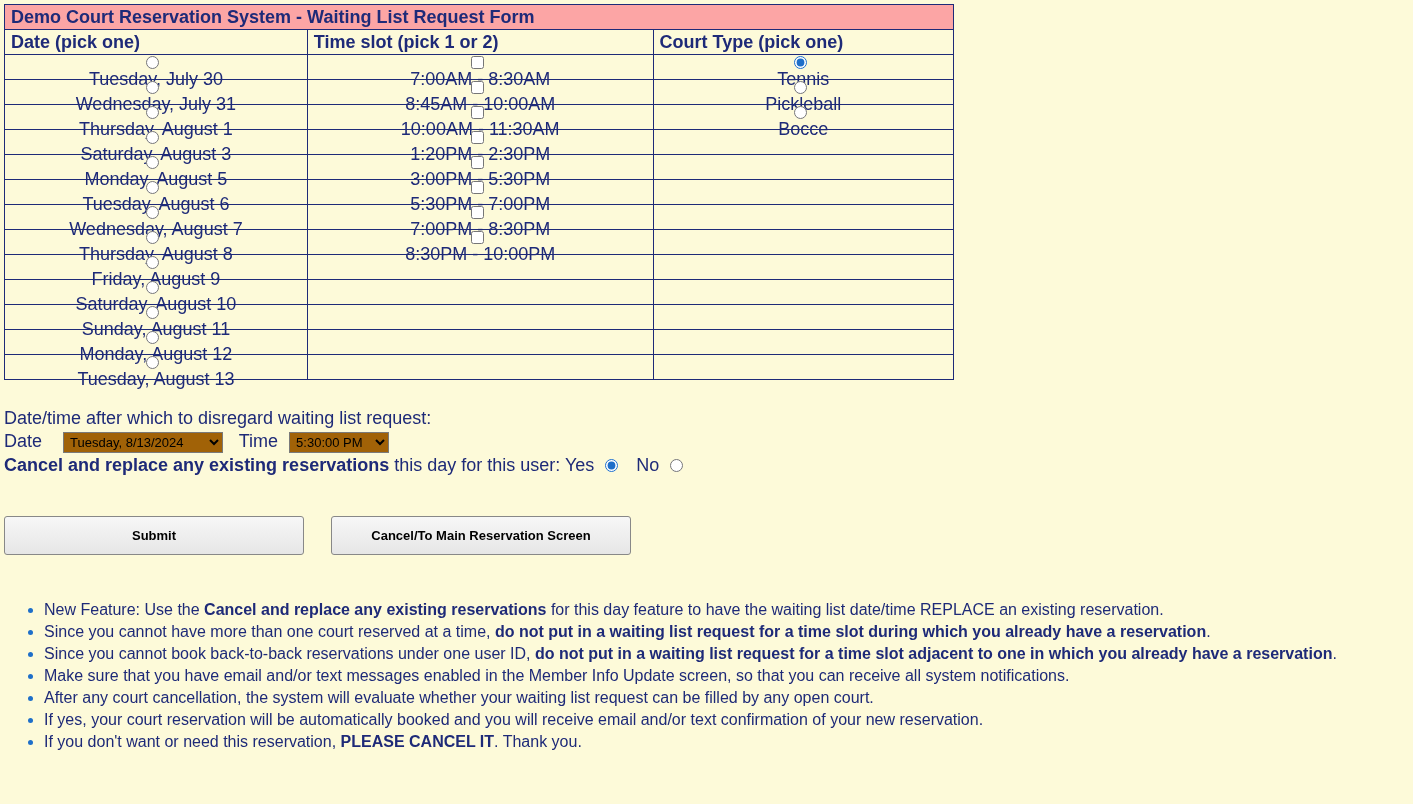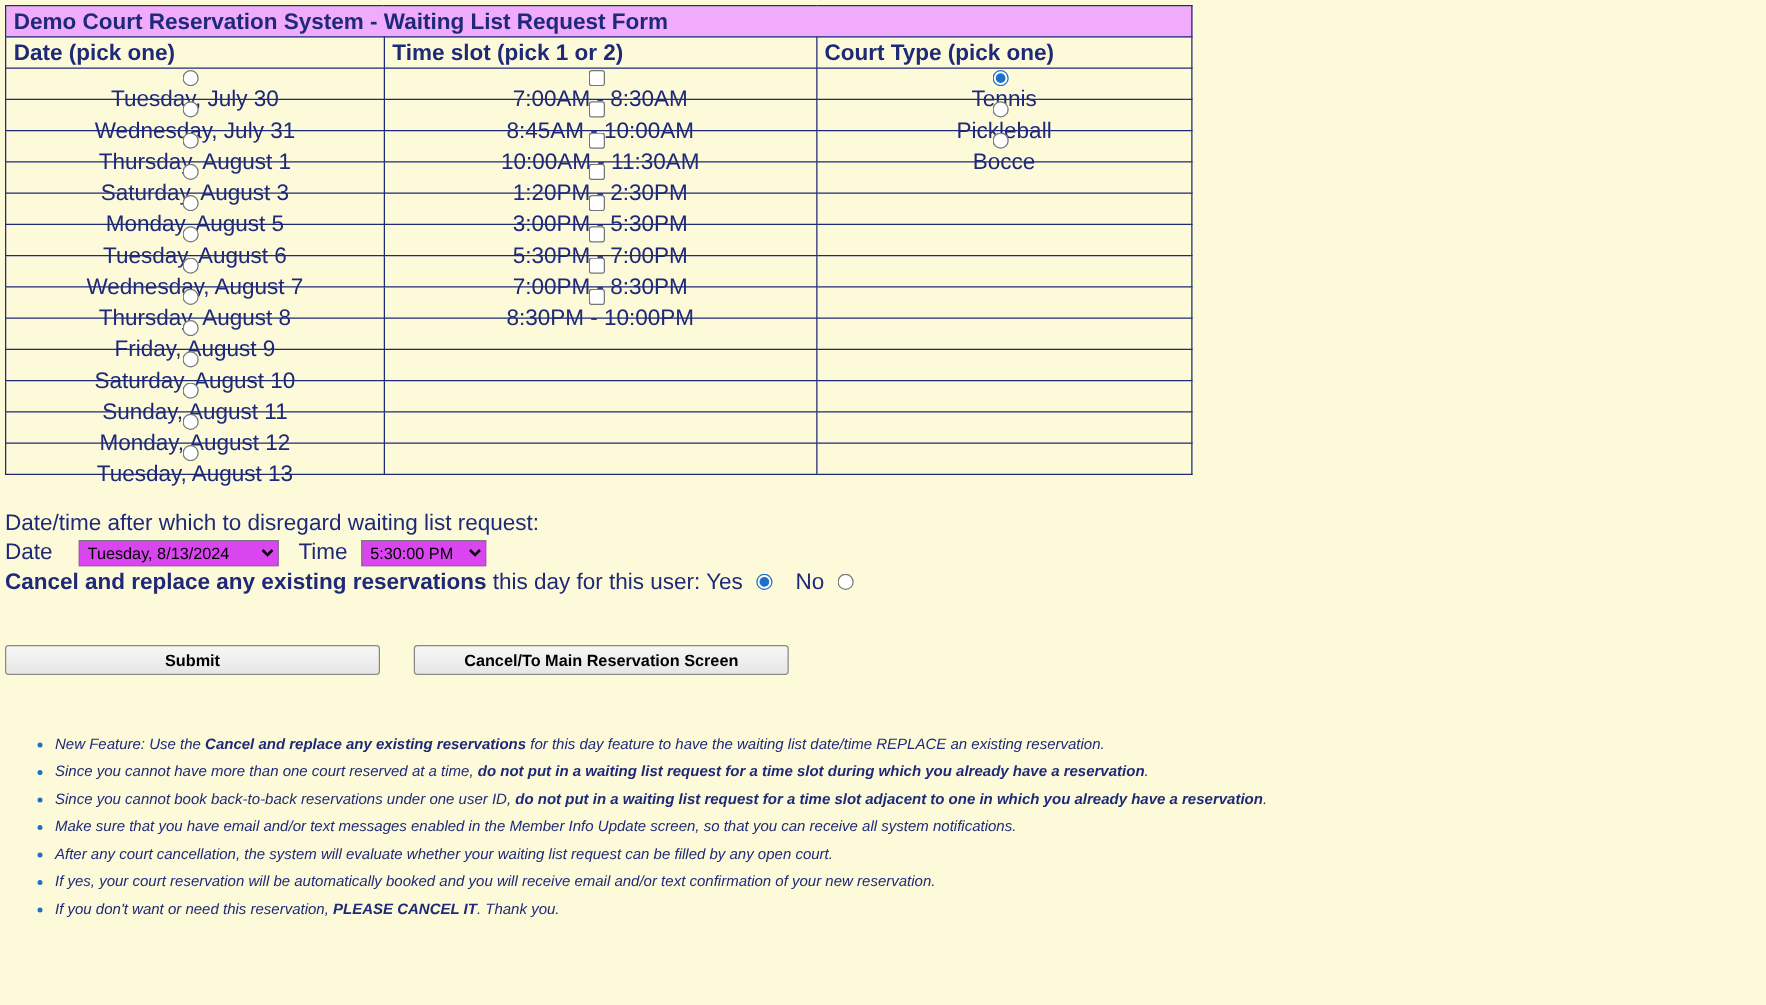--- a/index.html
+++ b/index.html
@@ -21,21 +21,21 @@
     padding: 1px 6px 0px 6px;
     text-align: left;
     vertical-align: middle;
     height: 25px;
   }
   table.grid td.empty { height: 25px; }
   .title-row th {
     text-align: center;
     font-weight: 700;
     color: #1e2a78;
-    background: #f0abfc;
+    background: #fca5a5;
   }
   .hdr th {
     text-align: center;
     font-weight: 700;
     color: #1e2a78;
   }
   .col-date  { width: 317px; }
   .col-time  { width: 365px; }
   .col-court { width: 316px; }
   input[type="radio"], input[type="checkbox"] {
@@ -44,52 +44,51 @@
     vertical-align: -1px;
   }
   .cell-content { display: flex; align-items: center; height: 23px; flex-direction: column; }
   .cell-content span { color: #1e2a78; }
   .below { margin-top: 28px; font-size: 18px; }
   .below .row { margin-bottom: 2px; }
   .label-inline { margin-right: 16px; }
   select {
     font-family: inherit;
     font-size: 13px;
-    background: #d946ef;
+    background: #a16207;
     border: 1px solid #7a7a7a;
     padding: 1px 2px;
   }
   .select-date { width: 160px; }
   .select-time { width: 100px; }
   .cancel-line { margin-top: 2px; }
   .cancel-line .bold { font-weight: 700; color: #1e2a78; }
   .cancel-line input[type="radio"] { margin: 0 0 0 6px; vertical-align: -1px; }
   .buttons { margin-top: 40px; }
   .btn {
     width: 300px;
-    height: 24px;
+    height: 39px;
     font-size: 13px;
     font-weight: 700;
     font-family: inherit;
     background: linear-gradient(#f7f7f7,#e6e6e6);
     border: 1px solid #888;
     border-radius: 3px;
     cursor: pointer;
     padding: 0;
   }
   .btn + .btn { margin-left: 22px; }
   ul.notes {
     margin: 44px 0 0 0;
     padding-left: 40px;
   }
   ul.notes li {
     color: #1e2a78;
-    font-size: 12px;
+    font-size: 16px;
     line-height: 22px;
-    font-style: italic;
   }
   ul.notes li::marker { color: #1e6fc9; }
 </style>
 </head>
 <body>
 
 <table class="grid">
   <tbody>
       <tr class="title-row">
         <th colspan="3">Demo Court Reservation System - Waiting List Request Form</th>

